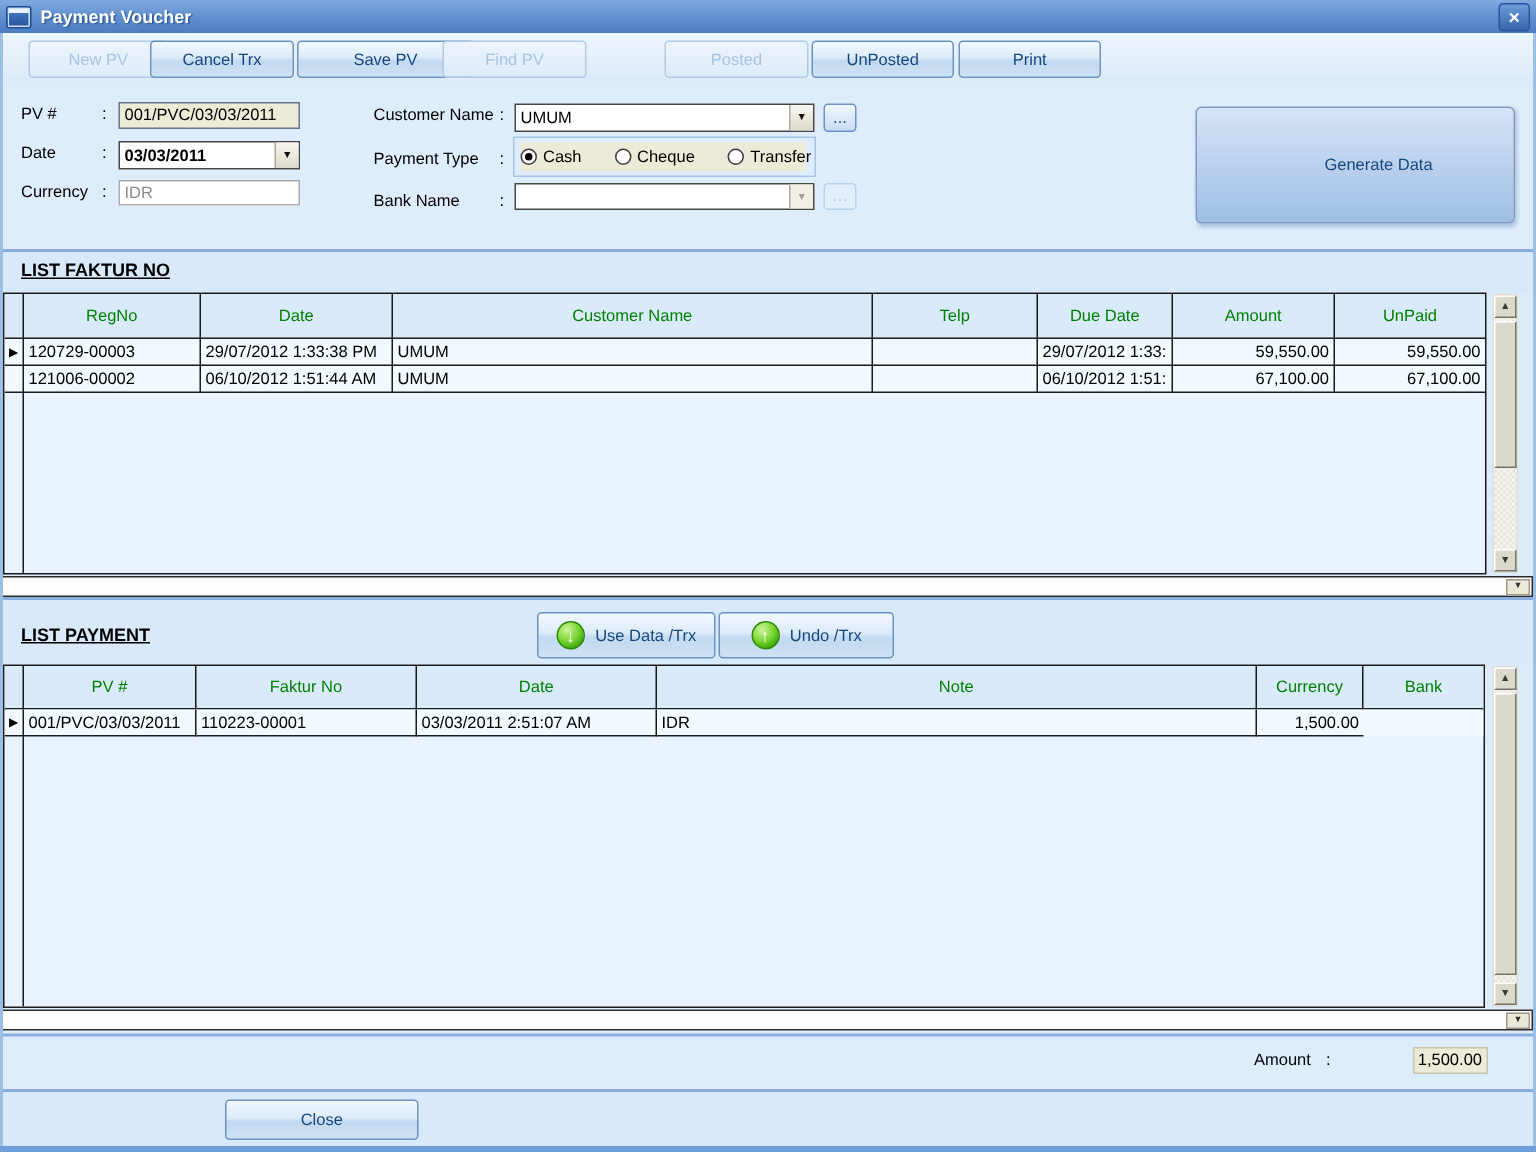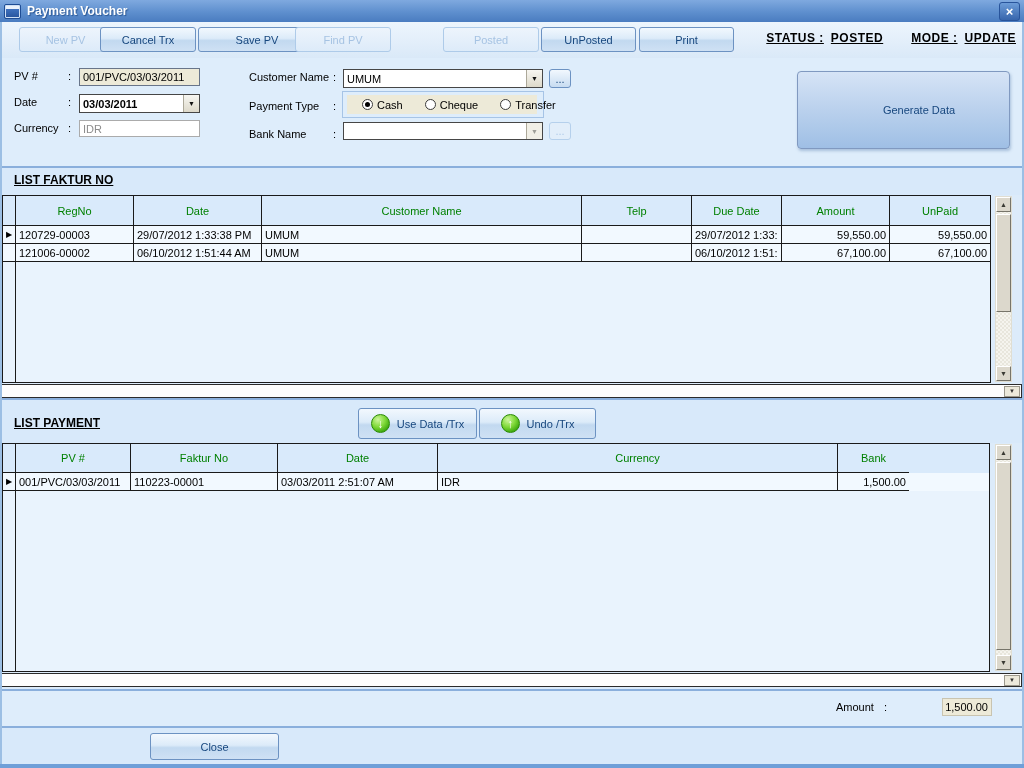--- a/index.html
+++ b/index.html
@@ -39,21 +39,21 @@
   .combo{position:absolute;box-sizing:border-box;background:#fff;border:1px solid #464646;display:flex;align-items:stretch;}
   .combo .val{flex:1;display:flex;align-items:center;padding-left:3px;overflow:hidden;white-space:nowrap;}
   .combo .arrow-btn{width:15px;background:linear-gradient(180deg,#F7F6F1 0%,#DDD9CA 100%);border-left:1px solid #ACA899;
     display:flex;align-items:center;justify-content:center;font-size:7px;color:#111;cursor:pointer;}
   .combo.disabled .arrow-btn{color:#9E9E98;background:#F1EFE6;}
   .browse{position:absolute;width:22px;border:1px solid #6C92C2;border-radius:3px;box-sizing:border-box;
     background:linear-gradient(180deg,#F2F8FE 0%,#C7DCF1 100%);color:#17477E;
     display:flex;align-items:center;justify-content:center;cursor:pointer;line-height:4px;}
   .browse.disabled{border-color:#B5D0EC;background:#E2EEFA;color:#AFCBE9;cursor:default;}
   .radio-frame{position:absolute;border:1px solid #A6C4E6;box-sizing:border-box;}
-  .radio-inner{position:absolute;background:#EDEAD8;display:flex;align-items:center;gap:22px;padding-left:15px;box-sizing:border-box;}
+  .radio-inner{position:absolute;background:#EDEAD8;display:flex;align-items:center;gap:22px;padding-left:0;box-sizing:border-box;}
   .radio-opt{display:flex;align-items:center;gap:4px;cursor:pointer;}
   .radio{width:11px;height:11px;border-radius:50%;background:#fff;border:1px solid #3C3C3C;box-sizing:border-box;position:relative;}
   .radio.checked::after{content:"";position:absolute;left:2px;top:2px;width:5px;height:5px;border-radius:50%;background:#000;}
   .generate{position:absolute;border:1px solid #8099C0;border-radius:4px;box-sizing:border-box;
     background:linear-gradient(180deg,#D6E4F6 0%,#BAD1ED 50%,#9FBFE5 100%);color:#17477E;
     display:flex;align-items:center;justify-content:center;cursor:pointer;box-shadow:1px 2px 3px rgba(70,110,160,0.35);padding-left:31px;}
 
   
   .section-strip{position:absolute;left:0;width:1024px;background:#D8E9FA;box-sizing:border-box;}
   .section-title{position:absolute;left:14px;font-size:12px;font-weight:bold;text-decoration:underline;white-space:nowrap;}
@@ -126,26 +126,20 @@
       </div>
     <div class="btn disabled" style="left:443px;top:5px;width:96px;">
         <span>Posted</span>
       </div>
     <div class="btn" style="left:541px;top:5px;width:95px;">
         <span>UnPosted</span>
       </div>
     <div class="btn" style="left:639px;top:5px;width:95px;">
         <span>Print</span>
       </div>
-    <div class="statusbox">
-      <span>STATUS :</span>
-      <span class="gap-sm">POSTED</span>
-      <span class="gap-lg">MODE :</span>
-      <span class="gap-sm">UPDATE</span>
-    </div>
   </div>
 
   <div class="form-panel">
     <span class="flabel" style="left:14px;top:12px;">PV #</span>
     <span class="flabel" style="left:68px;top:12px;">:</span>
     <div class="field readonly" style="left:79px;top:10px;width:121px;height:18px;">
         <span>001/PVC/03/03/2011</span>
       </div>
 
     <span class="flabel" style="left:14px;top:38px;">Date</span>
@@ -268,20 +262,21 @@
       <span>Undo /Trx</span>
     </div>
   </div>
 
   <div class="grid" style="left:2px;top:443px;width:988px;height:229px;">
     <div class="grow header pay-cols" style="height:29px;">
       <div class="cell ind"></div>
       <div class="cell">PV #</div>
       <div class="cell">Faktur No</div>
       <div class="cell">Date</div>
+      <div class="cell">Note</div>
       <div class="cell">Currency</div>
       <div class="cell">Bank</div>
     </div>
     <div class="grow row pay-cols" style="height:18px;">
       <div class="cell ind">▶</div>
       <div class="cell txt">001/PVC/03/03/2011</div>
       <div class="cell txt">110223-00001</div>
       <div class="cell txt">03/03/2011 2:51:07 AM</div>
       <div class="cell txt">IDR</div>
       <div class="cell num">1,500.00</div>

